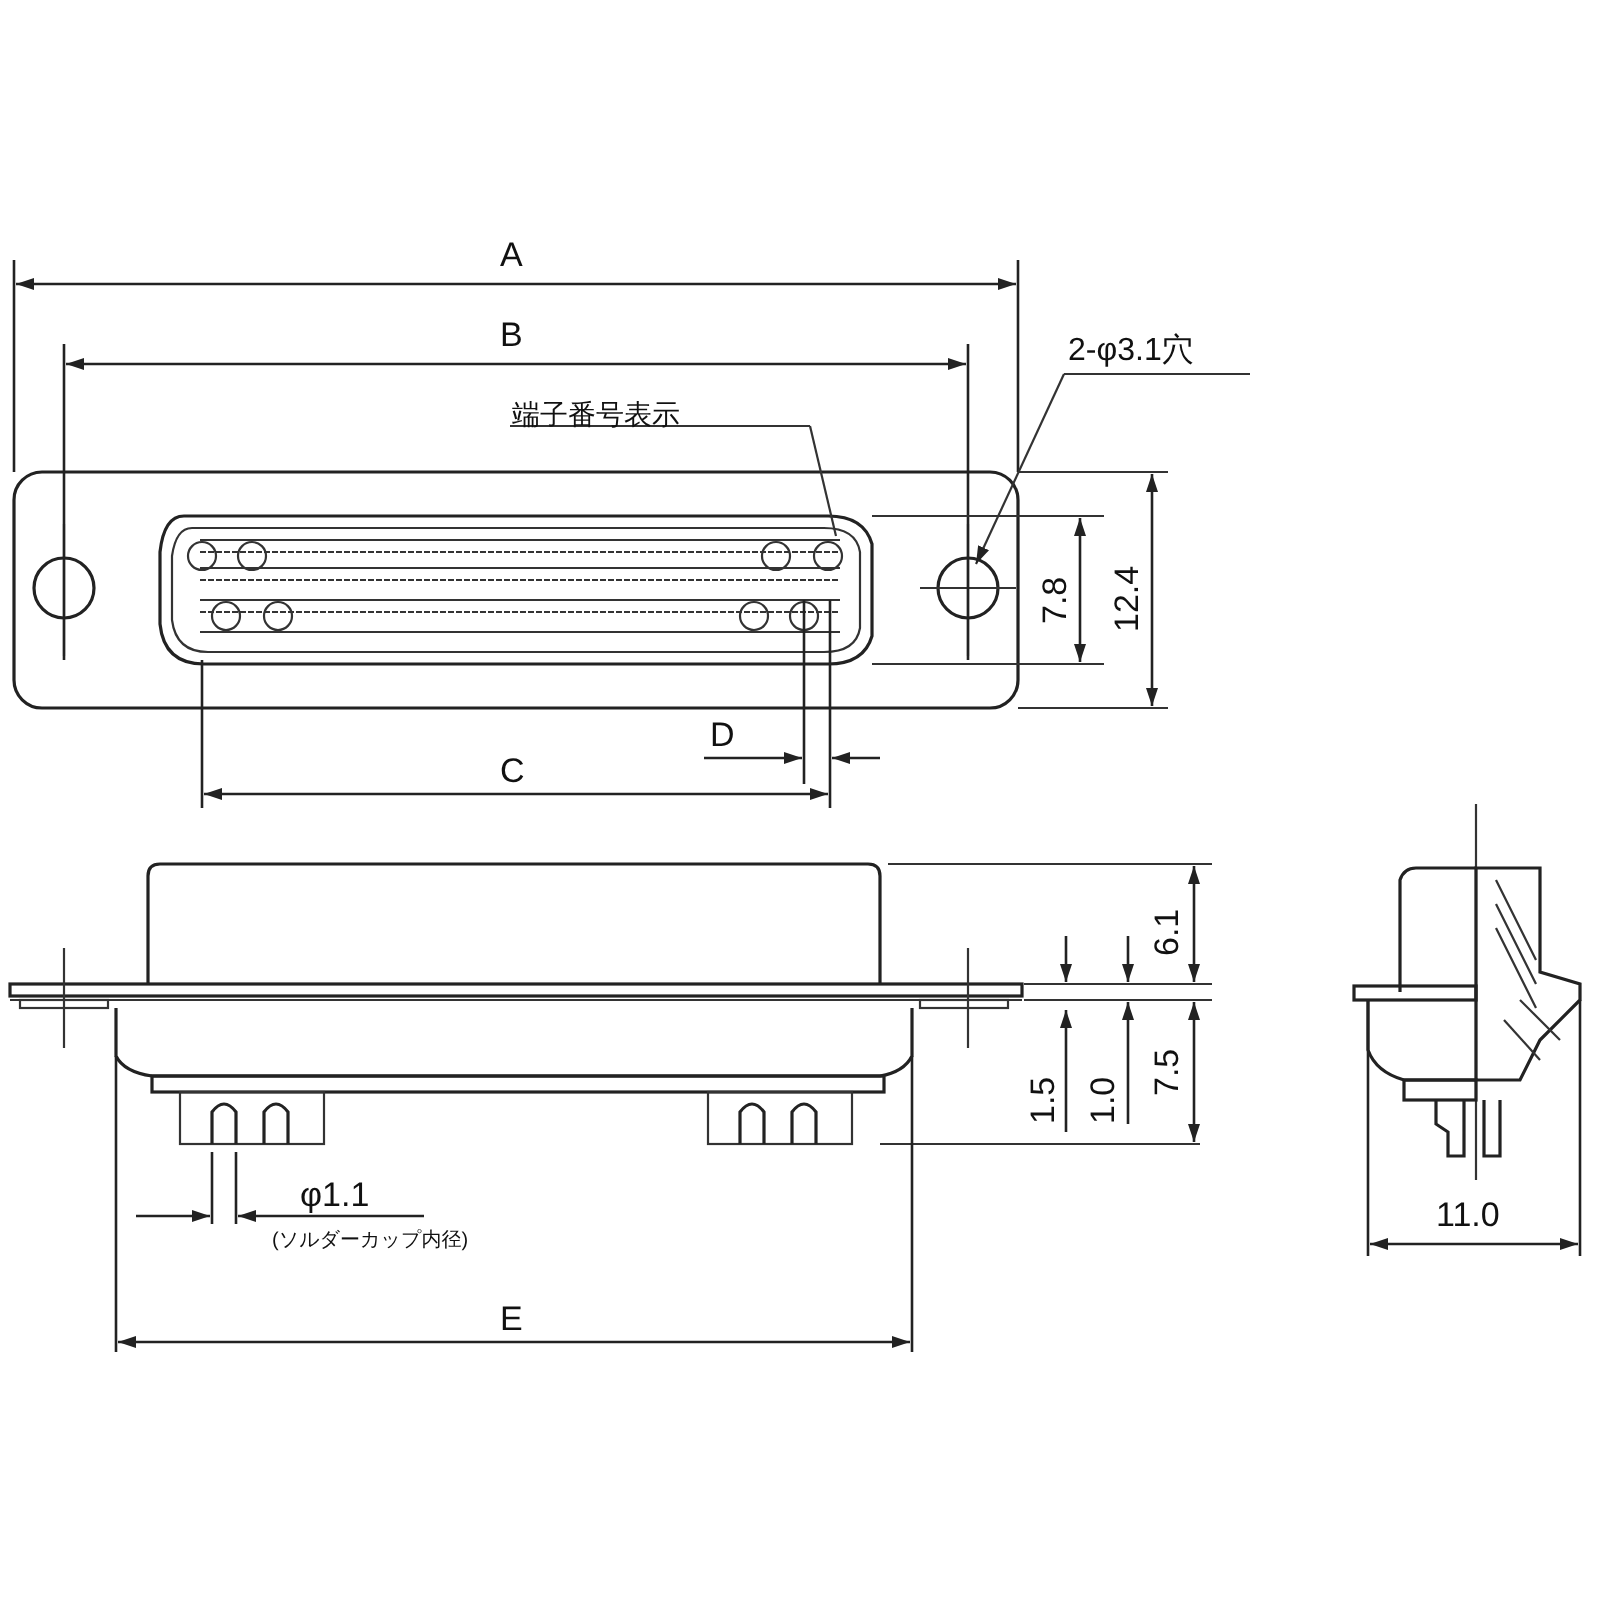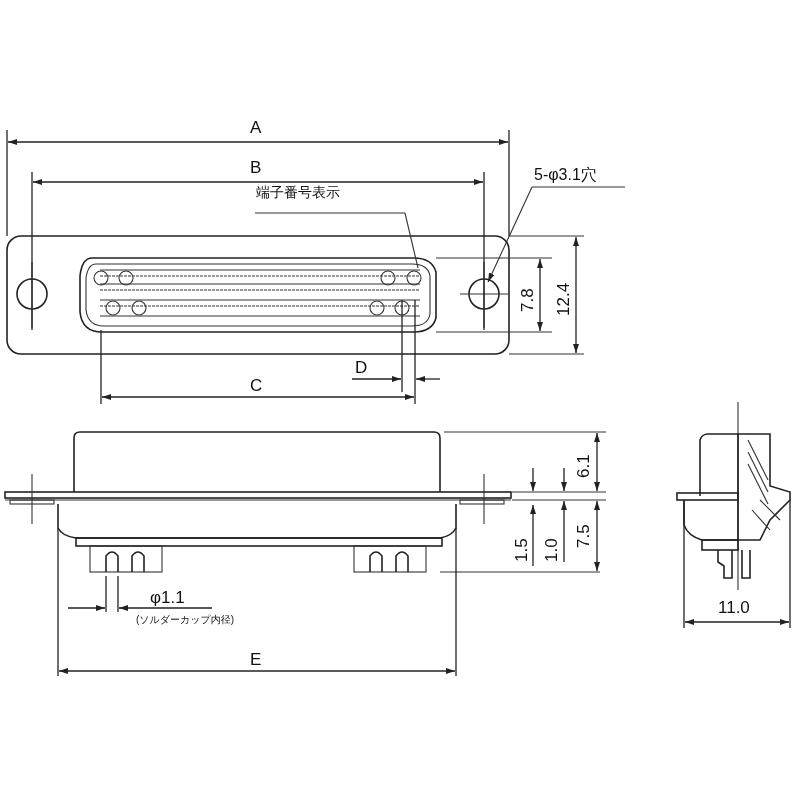--- a/index.html
+++ b/index.html
@@ -144,22 +144,22 @@
       <line x1="752" y1="510" x2="770" y2="530"></line>
     </g>
     <line x1="684" y1="500" x2="684" y2="628" class="dim"></line>
     <line x1="790" y1="500" x2="790" y2="628" class="dim"></line>
     <line x1="685" y1="622" x2="789" y2="622" class="dim" marker-start="url(#ar)" marker-end="url(#ar)"></line>
   </g>
 </svg>
 
 <div class="lbl big" style="left:250px;top:118px;">A</div>
 <div class="lbl big" style="left:250px;top:158px;">B</div>
-<div class="lbl jp" style="left:256px;top:184px;">端子番号表示</div>
-<div class="lbl jp" style="left:534px;top:165px;font-size:16px;">5-φ3.1穴</div>
+<div class="lbl jp" style="left:256px;top:199px;">端子番号表示</div>
+<div class="lbl jp" style="left:534px;top:165px;font-size:16px;">2-φ3.1穴</div>
 <div class="lbl big" style="left:250px;top:376px;">C</div>
 <div class="lbl big" style="left:355px;top:358px;">D</div>
 <div class="lbl big vert" style="left:518px;top:312px;transform:rotate(-90deg);">7.8</div>
 <div class="lbl big vert" style="left:554px;top:316px;transform:rotate(-90deg);">12.4</div>
 <div class="lbl big vert" style="left:574px;top:478px;transform:rotate(-90deg);">6.1</div>
 <div class="lbl big vert" style="left:512px;top:562px;transform:rotate(-90deg);">1.5</div>
 <div class="lbl big vert" style="left:542px;top:562px;transform:rotate(-90deg);">1.0</div>
 <div class="lbl big vert" style="left:574px;top:548px;transform:rotate(-90deg);">7.5</div>
 <div class="lbl big" style="left:150px;top:588px;">φ1.1</div>
 <div class="lbl sm" style="left:136px;top:613px;">(ソルダーカップ内径)</div>

